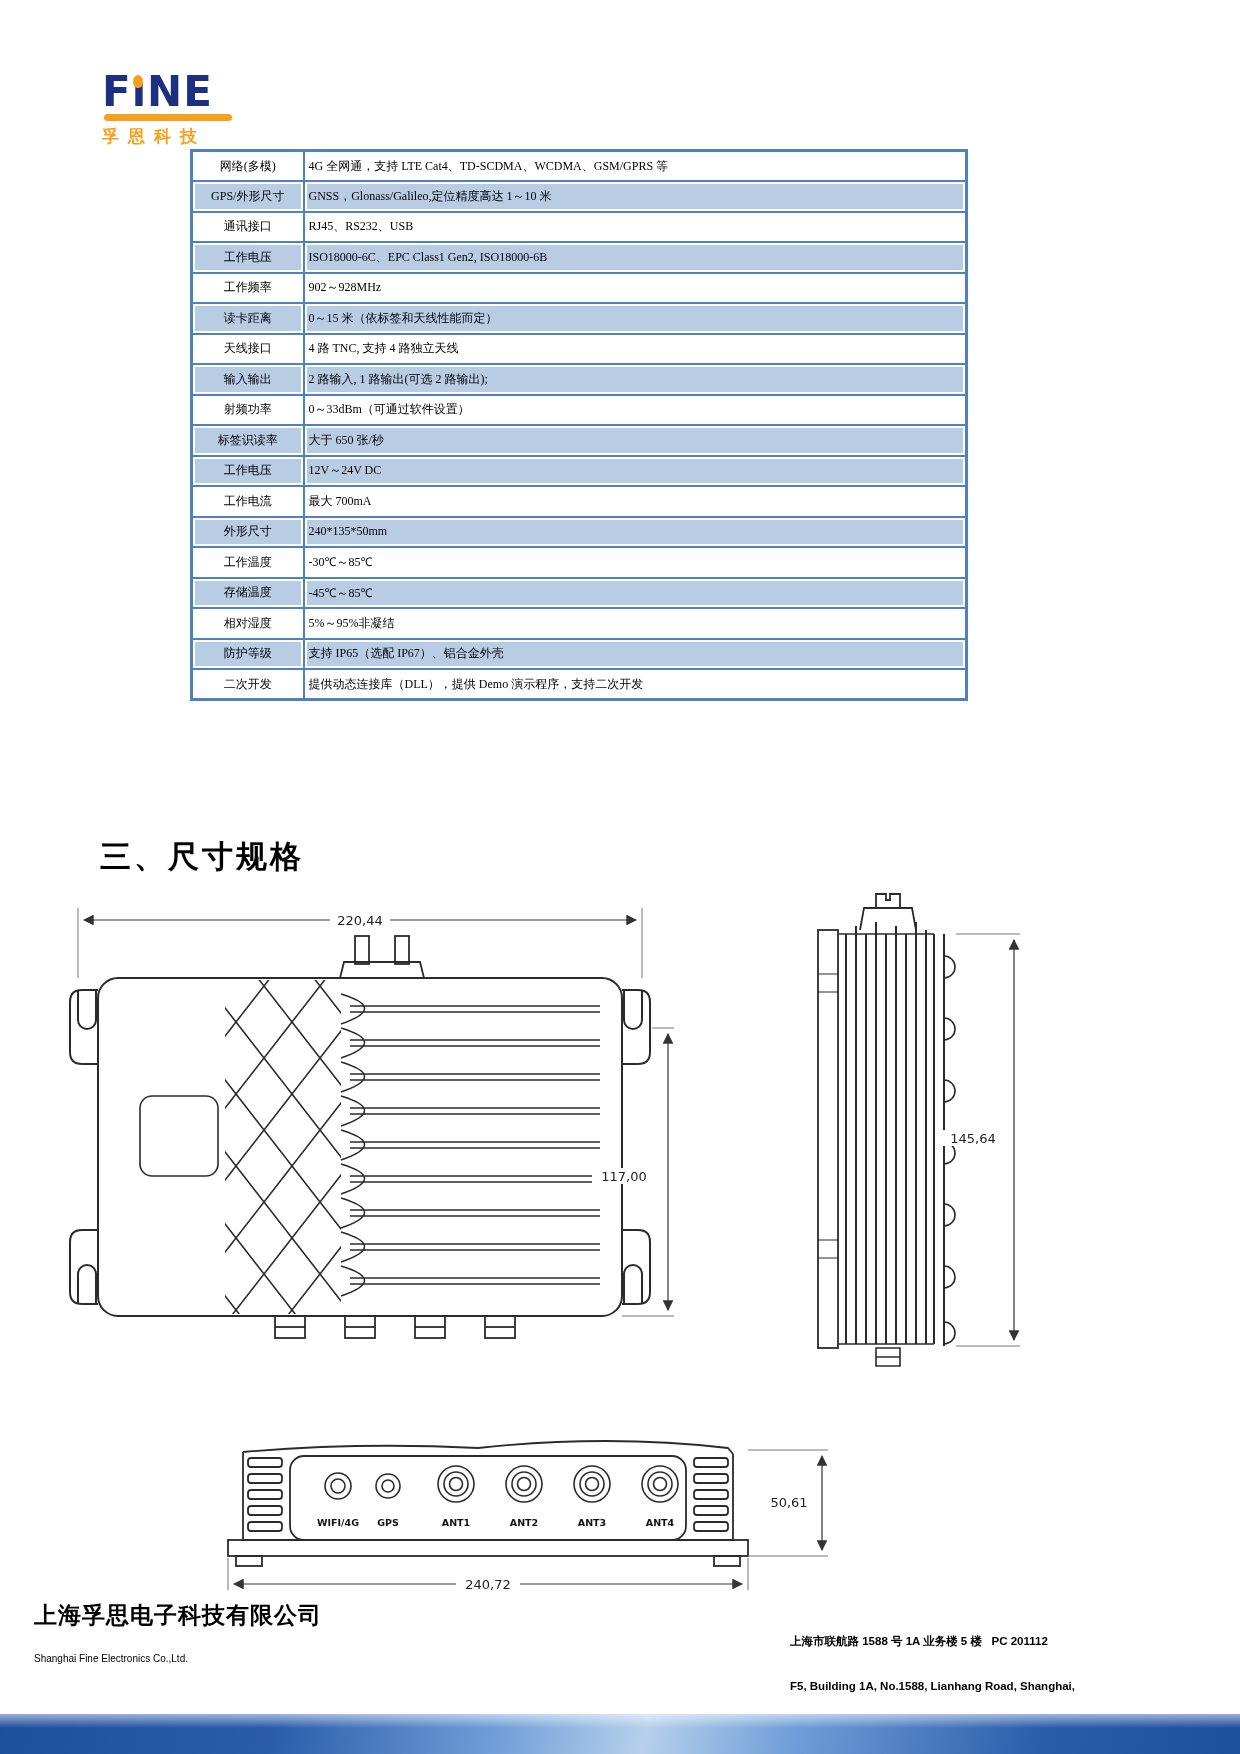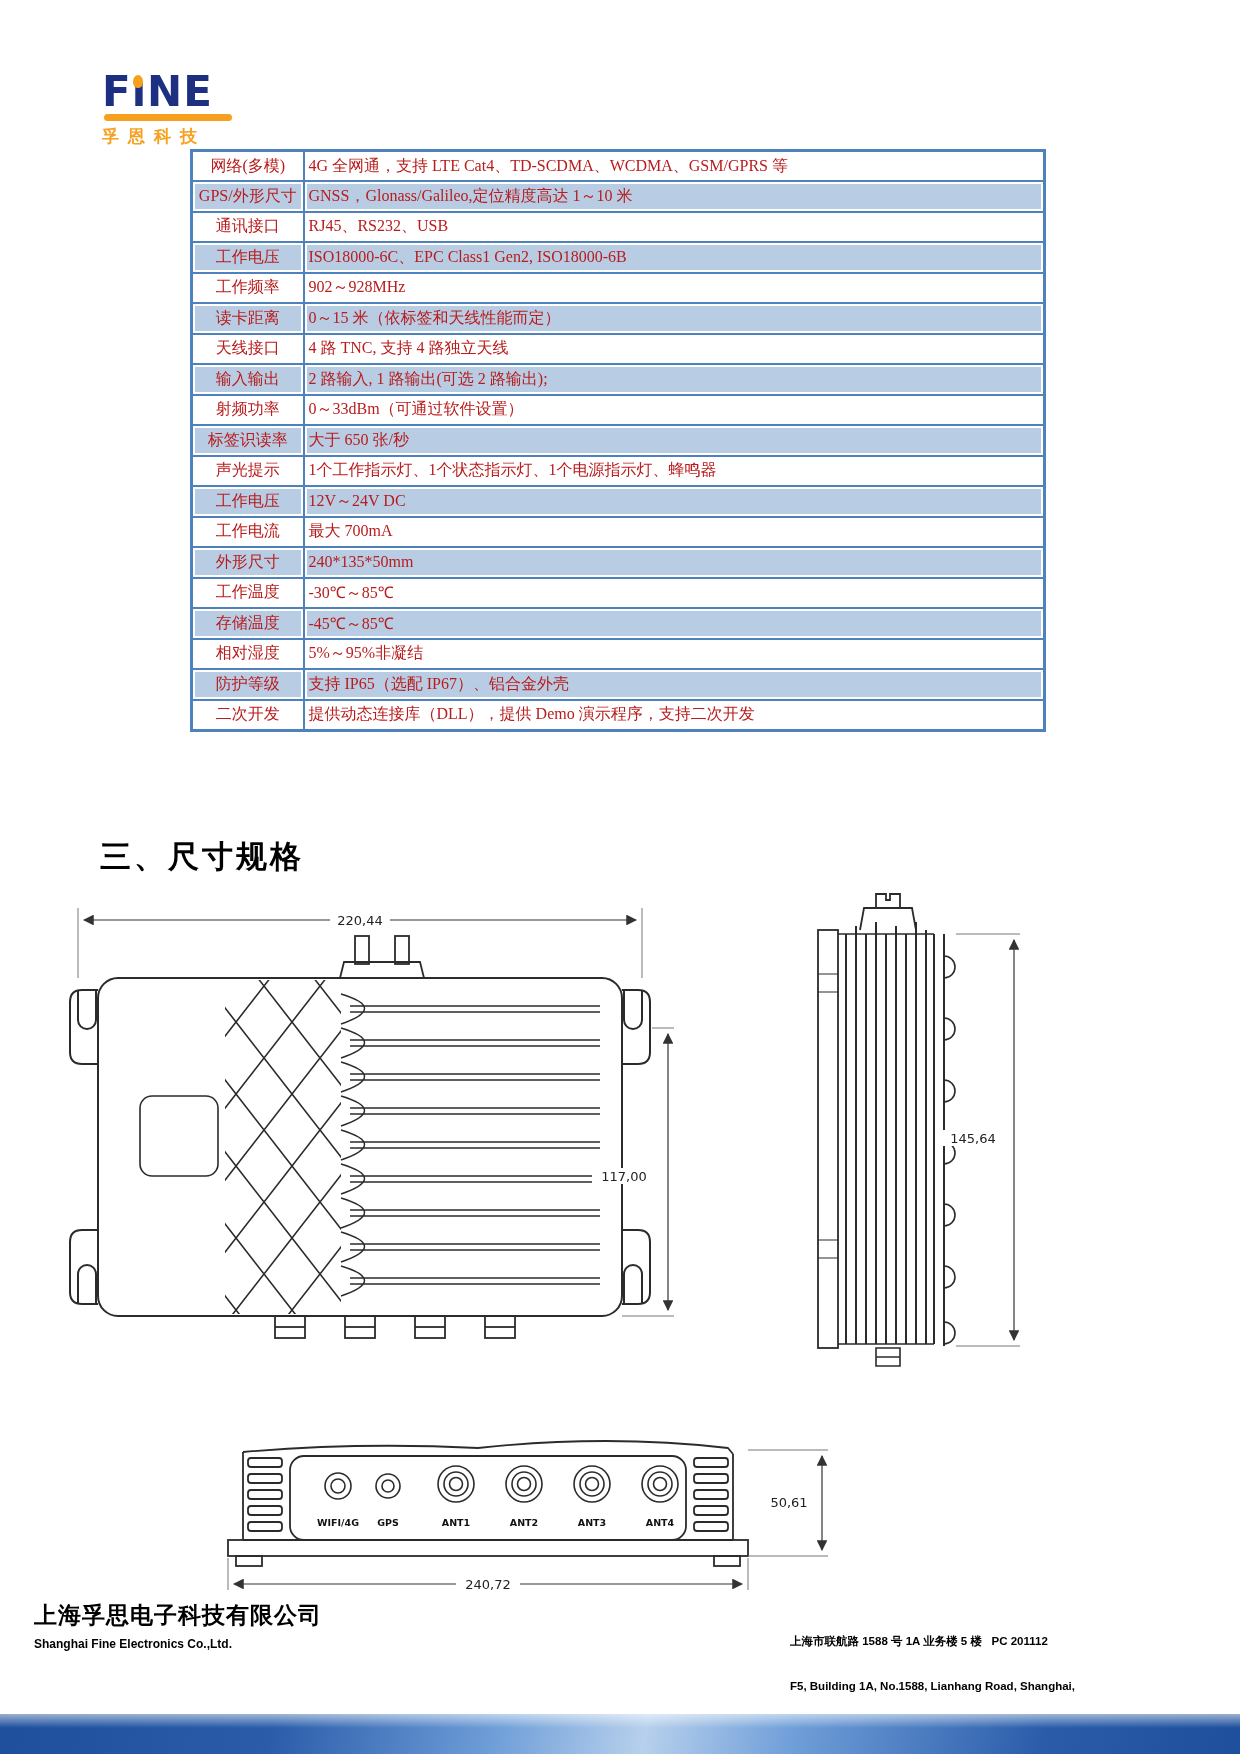--- a/index.html
+++ b/index.html
@@ -7,22 +7,22 @@
   .page { position:relative; width:1240px; height:1754px; background:#ffffff; margin:0 auto; overflow:hidden; }
 
   
   .logo { position:absolute; left:102px; top:72px; width:160px; }
   .logo-word { position:relative; font-family:"DejaVu Sans", sans-serif; font-weight:900; font-size:42px; line-height:40px; color:#1c2f80; letter-spacing:1px; }
   .logo-idot { position:absolute; left:31px; top:3px; width:10px; height:13px; background:#f6a01d; border-radius:50% 50% 45% 45%; }
   .logo-swoosh { width:128px; height:7px; background:#f6a01d; border-radius:4px; margin:2px 0 4px 2px; }
   .logo-sub { font-size:17px; font-weight:bold; color:#f6a01d; letter-spacing:9px; white-space:nowrap; }
 
   
-  .spec-table { position:absolute; left:190px; top:149px; width:856px; border-collapse:collapse; table-layout:fixed;
-                font-family:"Liberation Serif", serif; font-size:16px; color:#b91c1c; }
+  .spec-table { position:absolute; left:190px; top:149px; width:778px; border-collapse:collapse; table-layout:fixed;
+                font-family:"Liberation Serif", serif; font-size:12px; color:#000000; }
   .spec-table { border:3px solid #4f81bd; }
   .spec-table td { border:2px solid #4f81bd; height:30.5px; padding:0 4px; vertical-align:middle; }
   .spec-table td.cell-label { width:112px; text-align:center; padding:0 2px; }
   .spec-table tr.row-blue td { background:#b8cce4; box-shadow:inset 0 0 0 2px #fff; }
   .spec-table tr.row-white td { background:#ffffff; }
 
   
   .section-heading { position:absolute; left:100px; top:836px; font-family:"Liberation Serif", serif;
                      font-weight:900; font-size:31px; color:#000; letter-spacing:3px; }
 
@@ -30,21 +30,21 @@
   .drawing { position:absolute; }
   .drw-front  { left:40px;  top:878px; }
   .drw-side   { left:748px; top:878px; }
   .drw-bottom { left:188px; top:1422px; }
   svg text.dim { font-family:"DejaVu Sans", sans-serif; font-size:13px; fill:#222; }
   svg text.conn { font-family:"DejaVu Sans", sans-serif; font-size:9.5px; font-weight:bold; fill:#111; }
 
   
   .footer-left { position:absolute; left:34px; top:1600px; }
   .footer-company-cn { font-size:23px; font-weight:900; color:#000; letter-spacing:1px; }
-  .footer-company-en { font-size:12px; font-weight:700; color:#000; margin-top:6px; }
+  .footer-company-en { font-size:10px; font-weight:400; color:#000; margin-top:22px; }
   .footer-right { position:absolute; left:790px; top:1604px; font-size:11.5px; font-weight:bold; color:#000;
                   line-height:15px; white-space:pre-wrap; }
   .bottom-bar { position:absolute; left:0; bottom:0; width:1240px; height:40px;
                 background:linear-gradient(100deg,#1e4f9c 0%,#2a5caa 22%,#6f9ed8 40%,#b7d0ec 52%,#6f9ed8 64%,#2a5caa 84%,#1e4f9c 100%); }
   .bottom-bar::after { content:""; position:absolute; left:0; top:0; width:100%; height:14px;
                 background:linear-gradient(180deg,rgba(255,255,255,.55),rgba(255,255,255,0)); }
 </style>
 </head>
 <body>
 
@@ -93,24 +93,20 @@
           <td class="cell-label">输入输出</td>
           <td class="cell-value">2 路输入, 1 路输出(可选 2 路输出);</td>
         </tr>
         <tr class="row-white">
           <td class="cell-label">射频功率</td>
           <td class="cell-value">0～33dBm（可通过软件设置）</td>
         </tr>
         <tr class="row-blue">
           <td class="cell-label">标签识读率</td>
           <td class="cell-value">大于 650 张/秒</td>
-        </tr>
-        <tr class="row-white">
-          <td class="cell-label">声光提示</td>
-          <td class="cell-value">1个工作指示灯、1个状态指示灯、1个电源指示灯、蜂鸣器</td>
         </tr>
         <tr class="row-blue">
           <td class="cell-label">工作电压</td>
           <td class="cell-value">12V～24V DC</td>
         </tr>
         <tr class="row-white">
           <td class="cell-label">工作电流</td>
           <td class="cell-value">最大 700mA</td>
         </tr>
         <tr class="row-blue">

